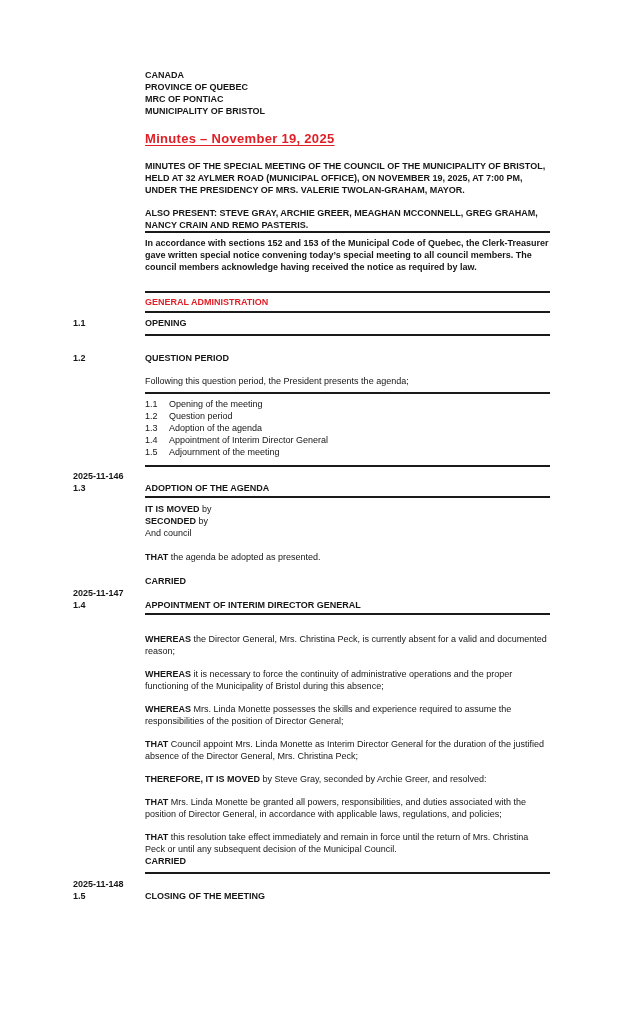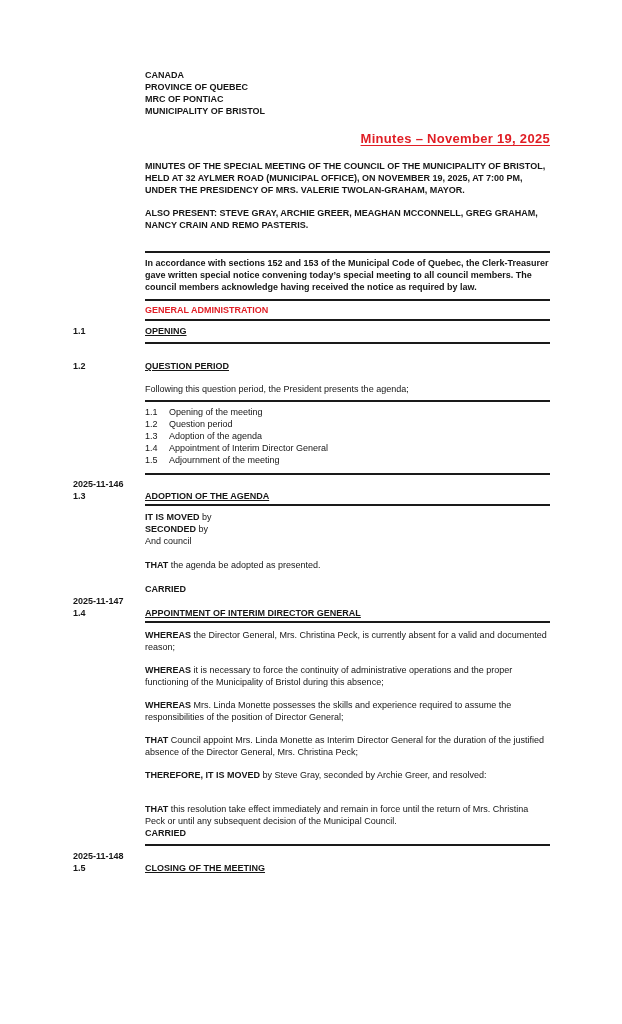--- a/index.html
+++ b/index.html
@@ -16,38 +16,38 @@
     overflow:hidden;
   }
   .row { display:flex; }
   .side { width:72px; flex:0 0 72px; font-weight:bold; }
   .main { flex:1; min-width:0; }
   .b { font-weight:bold; }
   .red { color:#e01e25; }
   .rule { height:2px; background:#1a1a1a; }
   .right { }
   .doc-title {
-    text-align:right;
+    text-align:left;
     font-size:13px;
     line-height:16px;
     font-weight:bold;
     letter-spacing:0.3px;
   }
   .doc-title span {
     color:#e01e25;
     text-decoration:underline;
     text-underline-offset:2px;
   }
-  .heading { font-weight:bold;text-decoration:underline; }
+  .heading { font-weight:bold; }
   .res-head { margin-top:12px; }
   .agenda-item { display:flex; }
   .agenda-num { width:24px; flex:0 0 24px; }
   .g0{margin-bottom:0} .g2{margin-bottom:2px} .g3{margin-bottom:3px}
-  .g4{margin-bottom:4px} .g5{margin-bottom:5px} .g6{margin-bottom:6px}
-  .g7{margin-bottom:7px} .g8{margin-bottom:20px} .g11{margin-bottom:11px}
+  .g4{margin-bottom:4px} .g5{margin-bottom:5px} .g6{margin-bottom:18px}
+  .g7{margin-bottom:7px} .g8{margin-bottom:0} .g11{margin-bottom:11px}
   .g12{margin-bottom:12px} .g13{margin-bottom:13px} .g14{margin-bottom:14px}
   .page-number {
     position:absolute;
     left:0; right:0; top:957px;
     text-align:center;
     color:#8ea4b8;
     font-size:9px;
   }
 </style>
 </head>
@@ -270,20 +270,23 @@
 
   <div class="row g11">
     <div class="side"></div>
     <div class="main">
         <p><span class="b">THEREFORE, IT IS MOVED</span><span> by Steve Gray, seconded by Archie Greer, and resolved:</span></p>
       </div>
   </div>
 
   <div class="row g11">
     <div class="side"></div>
+    <div class="main">
+        <p><span class="b">THAT</span><span> Mrs. Linda Monette be granted all powers, responsibilities, and duties associated with the position of Director General, in accordance with applicable laws, regulations, and policies;</span></p>
+      </div>
   </div>
 
   <div class="row g0">
     <div class="side"></div>
     <div class="main">
         <p><span class="b">THAT</span><span> this resolution take effect immediately and remain in force until the return of Mrs. Christina Peck or until any subsequent decision of the Municipal Council.</span></p>
       </div>
   </div>
 
   <div class="row g5">

